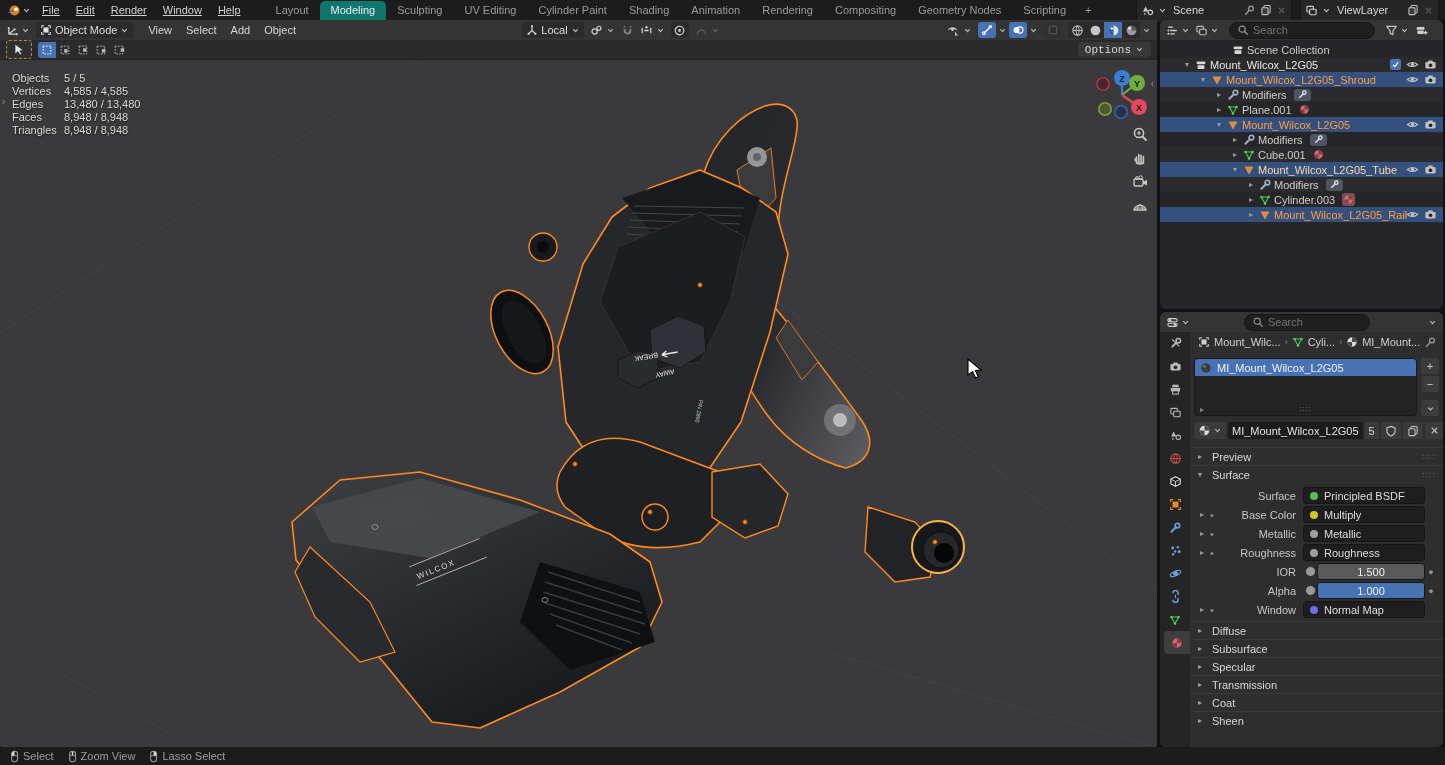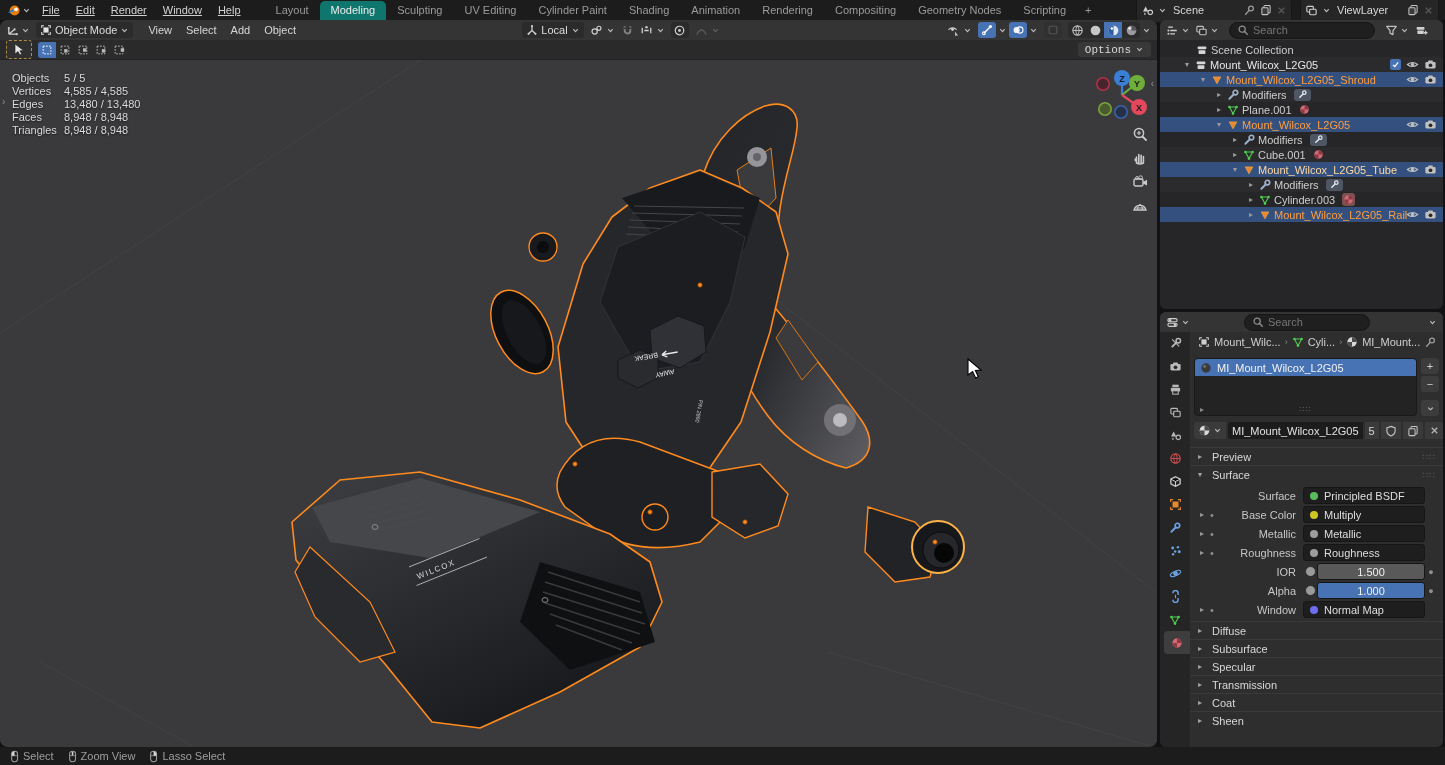--- a/index.html
+++ b/index.html
@@ -22,21 +22,21 @@
   
   .hdrbar{height:20px;background:#343434;display:flex;align-items:center;padding:0 6px;gap:2px;box-sizing:border-box;}
   .hmenu{padding:2px 7px;color:#d6d6d6;border-radius:3px;}
   .hbtn{display:flex;align-items:center;gap:3px;background:#2b2b2b;border-radius:3px;height:16px;padding:0 4px;color:#dcdcdc;}
   .hbtn.flat{background:transparent;}
   .toggle-on{background:#4772b3;}
   .seg{display:flex;background:#2b2b2b;border-radius:3px;overflow:hidden;height:16px;}
   .seg .cell{width:18px;display:flex;align-items:center;justify-content:center;}
   .seg .cell.on{background:#4772b3;}
   
-  #vp{position:absolute;left:0;top:20px;width:1157px;height:727px;background:#3a3a3d;border-radius:8px;overflow:hidden;}
+  #vp{position:absolute;left:0;top:20px;width:1157px;height:727px;background:#3a3a3d;border-radius:2px;overflow:hidden;}
   #toolsettings{height:20px;background:#2a2a2a;display:flex;align-items:center;padding:0 6px;gap:6px;box-sizing:border-box;border-bottom:1px solid #232323;font-family:Liberation Mono, monospace;}
   #canvas{position:relative;width:1157px;height:686px;background:#3a3a3d;}
   .tool-active{width:24px;height:17px;border:1px dashed #b08b45;border-radius:3px;background:#303030;display:flex;align-items:center;justify-content:center;}
   #stats{position:absolute;left:12px;top:12px;color:#d9d9d9;text-shadow:0 1px 2px rgba(0,0,0,.55);}
   #stats .row{display:flex;height:13px;line-height:13px;}
   #stats .lab{width:52px;}
   #options-btn{margin-left:auto;display:flex;align-items:center;gap:4px;background:#383838;border-radius:3px;height:15px;padding:0 7px;color:#d8d8d8;}
   .edge-arrow{position:absolute;color:#8f8f8f;font-size:10px;}
   #navcol{position:absolute;right:9px;top:66px;display:flex;flex-direction:column;gap:8px;align-items:center;}
   
@@ -648,21 +648,21 @@
       </span>
     <span class="ic" style="margin-left:4px;">
         <svg width="13" height="13" viewBox="0 0 14 14">
           <rect x="1.8" y="3.2" width="8.4" height="3" rx="0.8" fill="#cfcfcf"></rect>
           <rect x="2.6" y="7" width="6.8" height="3.8" rx="0.8" fill="#cfcfcf"></rect>
           <path d="M11.4 7.4 v4 M9.4 9.4 h4" stroke="#cfcfcf" stroke-width="1.4"></path>
         </svg>
       </span>
   </div>
   <div id="otree" style="padding-top:2px;">
-      <div class="orow" style="padding-left: 23px;">
+      <div class="orow" style="padding-left: 23px; margin-left: 36px;">
         <span class="chev"></span>
         <span class="ic">
           <svg width="12" height="12" viewBox="0 0 14 14">
             <rect x="2" y="2.8" width="10" height="3.4" rx="0.9" fill="#d6d6d6"></rect>
             <rect x="3" y="7.2" width="8" height="4.4" rx="0.9" fill="#d6d6d6"></rect>
           </svg>
         </span>
         <span class="olab ">Scene Collection</span>
       </div>
       <div class="orow z" style="padding-left: 22px;">

